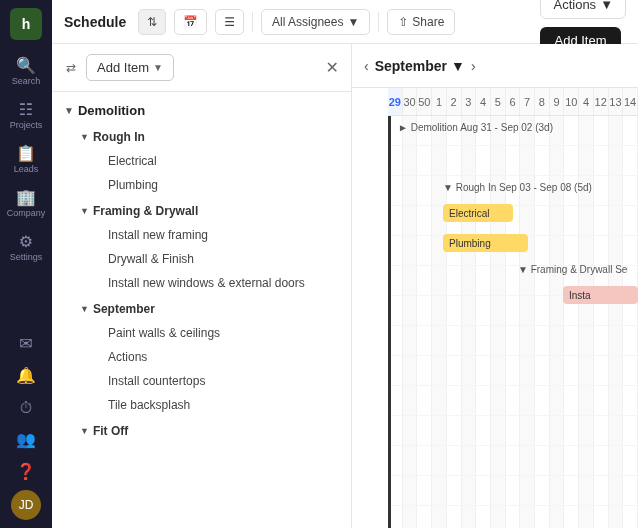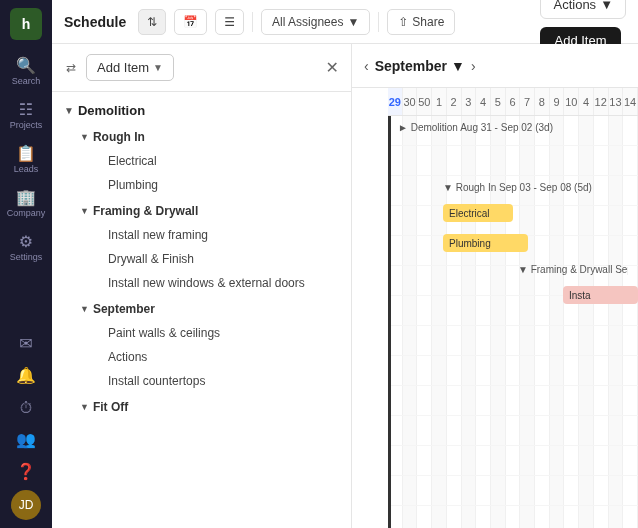--- a/index.html
+++ b/index.html
@@ -309,20 +309,21 @@
         </div>
 
         <div class="tree-group">
           <div class="tree-subgroup-header">
             <span class="chevron">▼</span>
             <span>September</span>
           </div>
           <div class="tree-leaf">Paint walls &amp; ceilings</div>
           <div class="tree-leaf">Actions</div>
           <div class="tree-leaf">Install countertops</div>
+          <div class="tree-leaf">Tile backsplash</div>
         </div>
 
         <div class="tree-group">
           <div class="tree-subgroup-header">
             <span class="chevron">▼</span>
             <span>Fit Off</span>
           </div>
         </div>
 
       </div>

